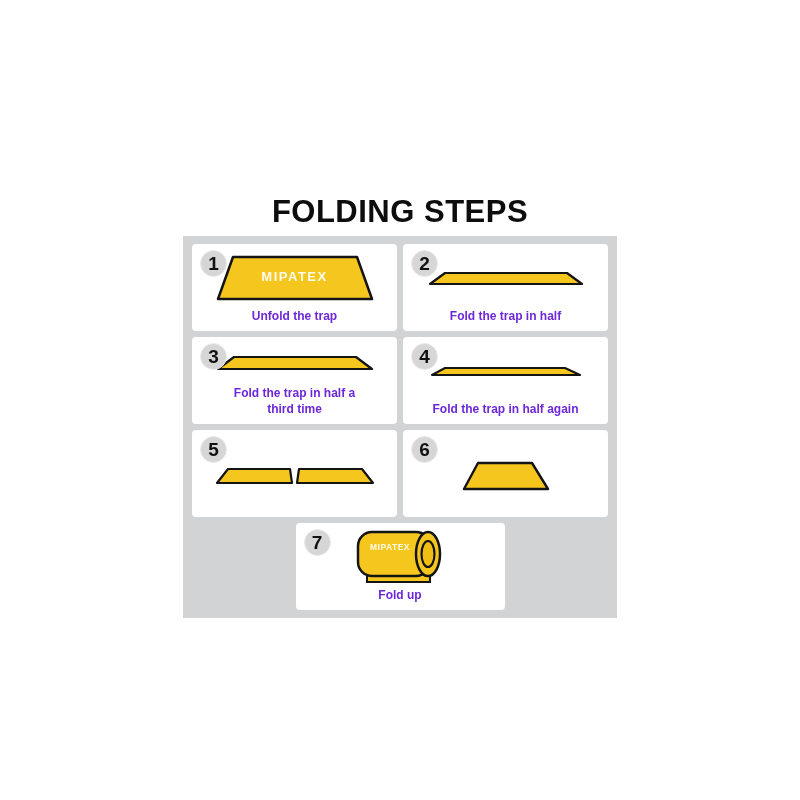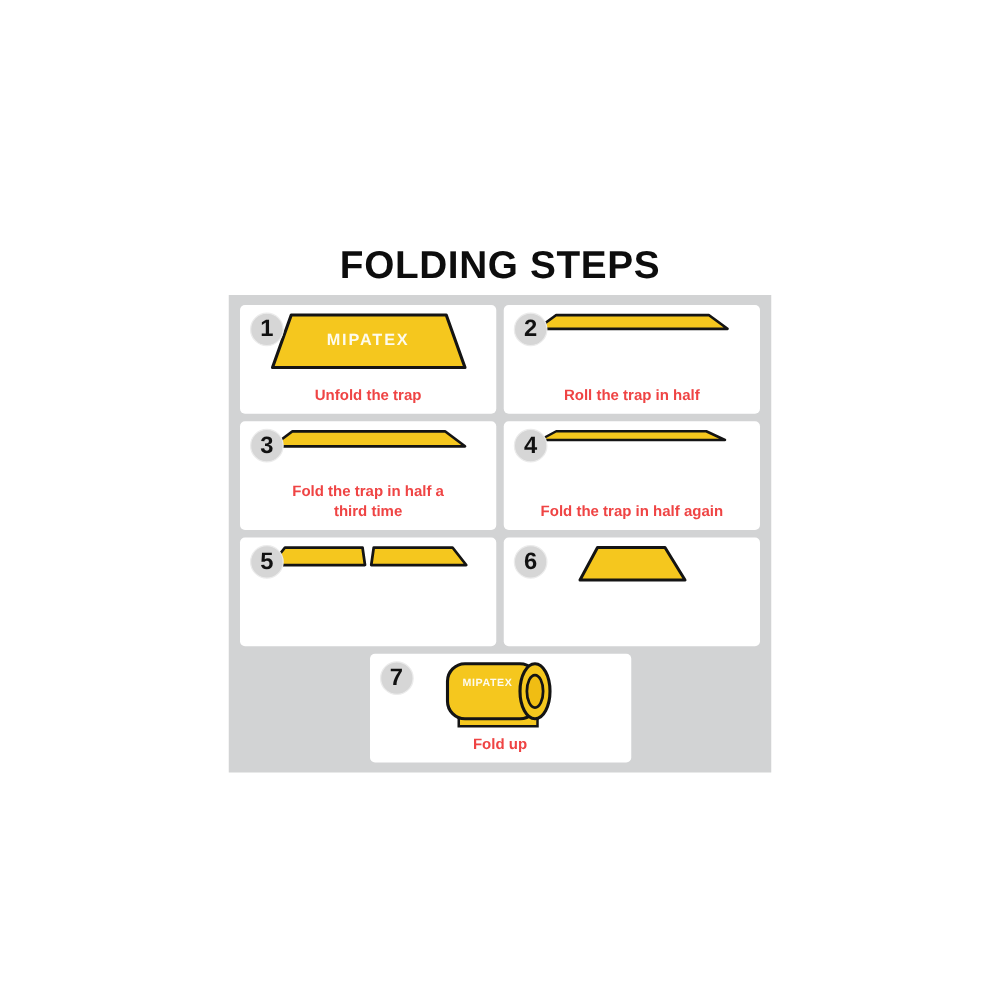--- a/index.html
+++ b/index.html
@@ -51,21 +51,21 @@
     box-sizing: border-box;
     display: flex; align-items: center; justify-content: center;
     font-size: 19px;
     font-weight: bold;
     color: #111;
     z-index: 2;
   }
   .shape-area {
     flex: 1;
     display: flex;
-    align-items: flex-start;
+    align-items: center;
     justify-content: center;
     padding-top: 6px;
   }
   .shape-wrap { position: relative; line-height: 0; }
   .brand-on-tarp {
     position: absolute; left: 0; top: 0; right: 0; bottom: 4px;
     display: flex; align-items: center; justify-content: center;
     color: #fdfbee;
     font-weight: bold;
     font-size: 13px;
@@ -77,21 +77,21 @@
     color: #fdfbee;
     font-weight: bold;
     font-size: 8.5px;
     letter-spacing: 0.5px;
   }
   .caption {
     text-align: center;
     font-weight: bold;
     font-size: 12px;
     line-height: 1.35;
-    color: #ef4444;
+    color: #6d28d9;
     padding-bottom: 7px;
     margin: 0 auto;
   }
   .nowrap { white-space: nowrap; }
   .w145 { max-width: 145px; }
   .w140 { max-width: 140px; }
   .w155 { max-width: 155px; }
 </style>
 </head>
 <body>
@@ -115,21 +115,21 @@
         </div>
         <div class="caption nowrap">Unfold the trap</div>
       </div>
       <div class="card">
         <div class="badge">2</div>
         <div class="shape-area">
           <svg width="156" height="16" viewBox="0 0 156 16">
             <polygon points="17,2 139,2 154,13 2,13" fill="#F5C71E" stroke="#141414" stroke-width="2.2" stroke-linejoin="round"></polygon>
           </svg>
         </div>
-        <div class="caption nowrap">Roll the trap in half</div>
+        <div class="caption nowrap">Fold the trap in half</div>
       </div>
     </div>
 
     <div class="row">
       <div class="card">
         <div class="badge">3</div>
         <div class="shape-area">
           <svg width="158" height="17" viewBox="0 0 158 17">
             <polygon points="18,2 140,2 156,14 2,14" fill="#F5C71E" stroke="#141414" stroke-width="2.2" stroke-linejoin="round"></polygon>
           </svg>

